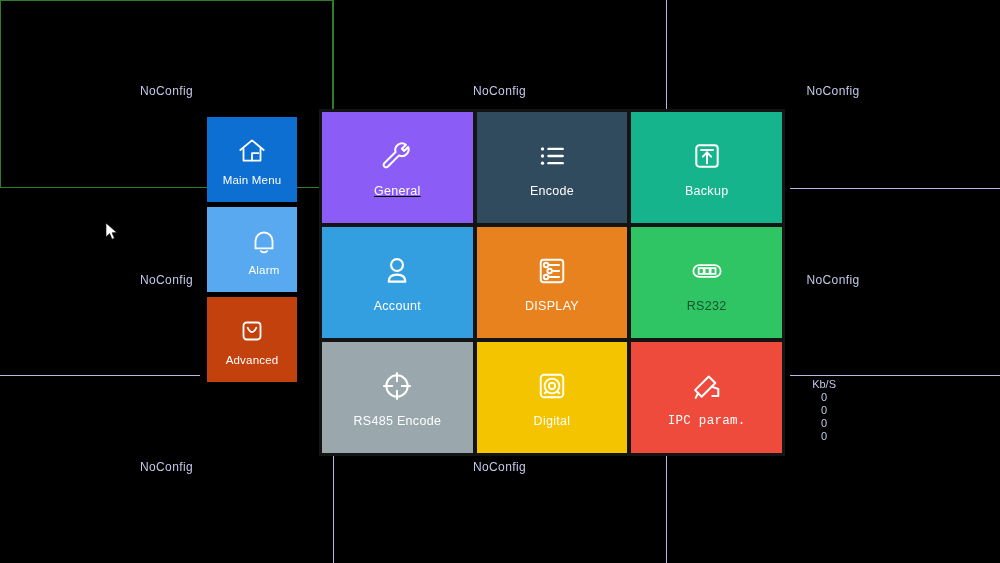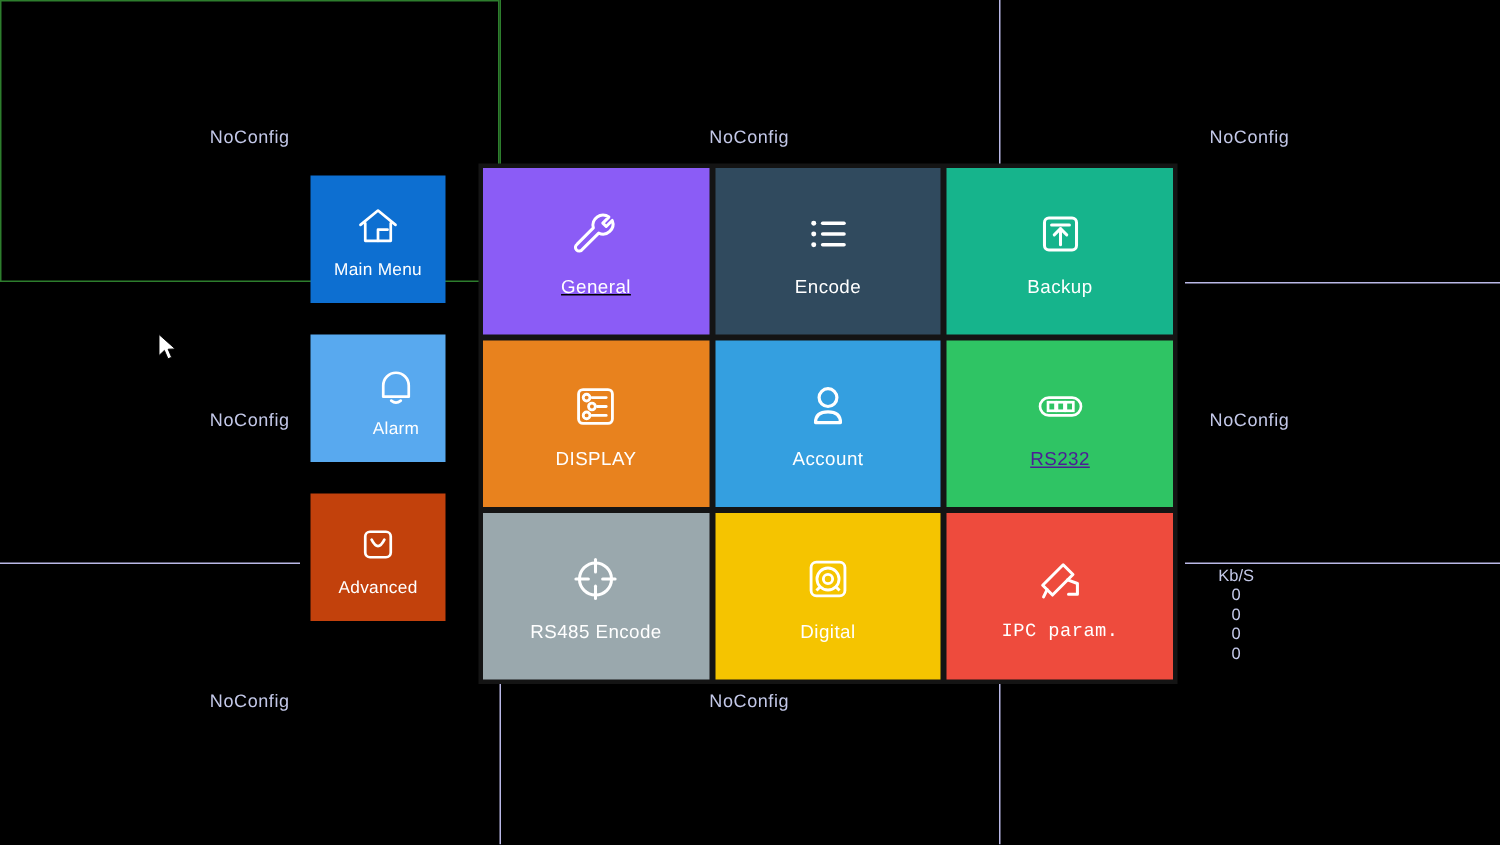--- a/index.html
+++ b/index.html
@@ -36,21 +36,21 @@
     text-align:center; text-shadow:0 0 2px #000;
   }
   .kbs .val { display:block; }
 
   
   .cursor { position:absolute; left:105px; top:222px; width:13px; height:19px; }
 
   
   .sidebar {
     position:absolute; left:207px; top:117px;
-    width:90px; display:flex; flex-direction:column; gap:21px;
+    width:90px; display:flex; flex-direction:column; gap:5px;
   }
   .side-tile {
     position:relative; width:90px; height:85px;
     display:flex; flex-direction:column;
     align-items:center; justify-content:center;
     cursor:pointer; overflow:hidden;
   }
   .side-tile .ico { width:34px; height:34px; margin-bottom:6px; }
   .side-tile .lbl { font-size:11.5px; color:#ffffff; letter-spacing:.2px; }
   .side-tile.selected { outline:2px solid #ffffff; outline-offset:-2px; }
@@ -196,55 +196,55 @@
           <svg viewBox="0 0 32 32" fill="none" stroke="#fff" stroke-width="1.7" stroke-linecap="round" stroke-linejoin="round">
             <rect x="7" y="7" width="18" height="18" rx="2.5"></rect>
             <path d="M11 11 H21"></path>
             <path d="M16 22 V13"></path>
             <path d="M12.5 16.5 L16 13 L19.5 16.5"></path>
           </svg>
         </span>
         <span class="lbl" style="color:#fff;">Backup</span>
       </div>
 
+      <div class="tile" style="background:#349fe0;">
+        <span class="ico">
+          <svg viewBox="0 0 32 32" fill="none" stroke="#fff" stroke-width="1.8" stroke-linecap="round" stroke-linejoin="round">
+            <circle cx="16" cy="11" r="5"></circle>
+            <path d="M9 25 q0-6 7-6 q7 0 7 6 z"></path>
+          </svg>
+        </span>
+        <span class="lbl" style="color:#fff;">Account</span>
+      </div>
+
       <div class="tile" style="background:#e8821e;">
         <span class="ico">
           <svg viewBox="0 0 32 32" fill="none" stroke="#fff" stroke-width="1.6" stroke-linecap="round">
             <rect x="6.5" y="6.5" width="19" height="19" rx="2.5"></rect>
             <path d="M14 11 H22"></path>
               <circle cx="11" cy="11" r="1.9"></circle>
             <path d="M17 16 H22"></path>
               <circle cx="14" cy="16" r="1.9"></circle>
             <path d="M14 21 H22"></path>
               <circle cx="11" cy="21" r="1.9"></circle>
           </svg>
         </span>
         <span class="lbl" style="color:#fff;">DISPLAY</span>
       </div>
 
-      <div class="tile" style="background:#349fe0;">
-        <span class="ico">
-          <svg viewBox="0 0 32 32" fill="none" stroke="#fff" stroke-width="1.8" stroke-linecap="round" stroke-linejoin="round">
-            <circle cx="16" cy="11" r="5"></circle>
-            <path d="M9 25 q0-6 7-6 q7 0 7 6 z"></path>
-          </svg>
-        </span>
-        <span class="lbl" style="color:#fff;">Account</span>
-      </div>
-
       <div class="tile" style="background:#2fc464;">
         <span class="ico">
           <svg viewBox="0 0 32 32" fill="none" stroke="#fff" stroke-width="1.5">
             <rect x="4.5" y="11" width="23" height="10" rx="5"></rect>
             <rect x="9" y="13.6" width="4.2" height="4.8"></rect>
             <rect x="14" y="13.6" width="4.2" height="4.8"></rect>
             <rect x="19" y="13.6" width="4.2" height="4.8"></rect>
           </svg>
         </span>
-        <span class="lbl" style="color:#4c1d95;text-decoration:underline;">RS232</span>
+        <span class="lbl" style="color:#14532d;">RS232</span>
       </div>
 
       <div class="tile" style="background:#9aa8ad;">
         <span class="ico">
           <svg viewBox="0 0 32 32" fill="none" stroke="#fff" stroke-width="1.7" stroke-linecap="round">
             <circle cx="16" cy="16" r="9"></circle>
             <path d="M16 5 V12"></path>
               <path d="M16 20 V27"></path>
             <path d="M5 16 H12"></path>
               <path d="M20 16 H27"></path>

